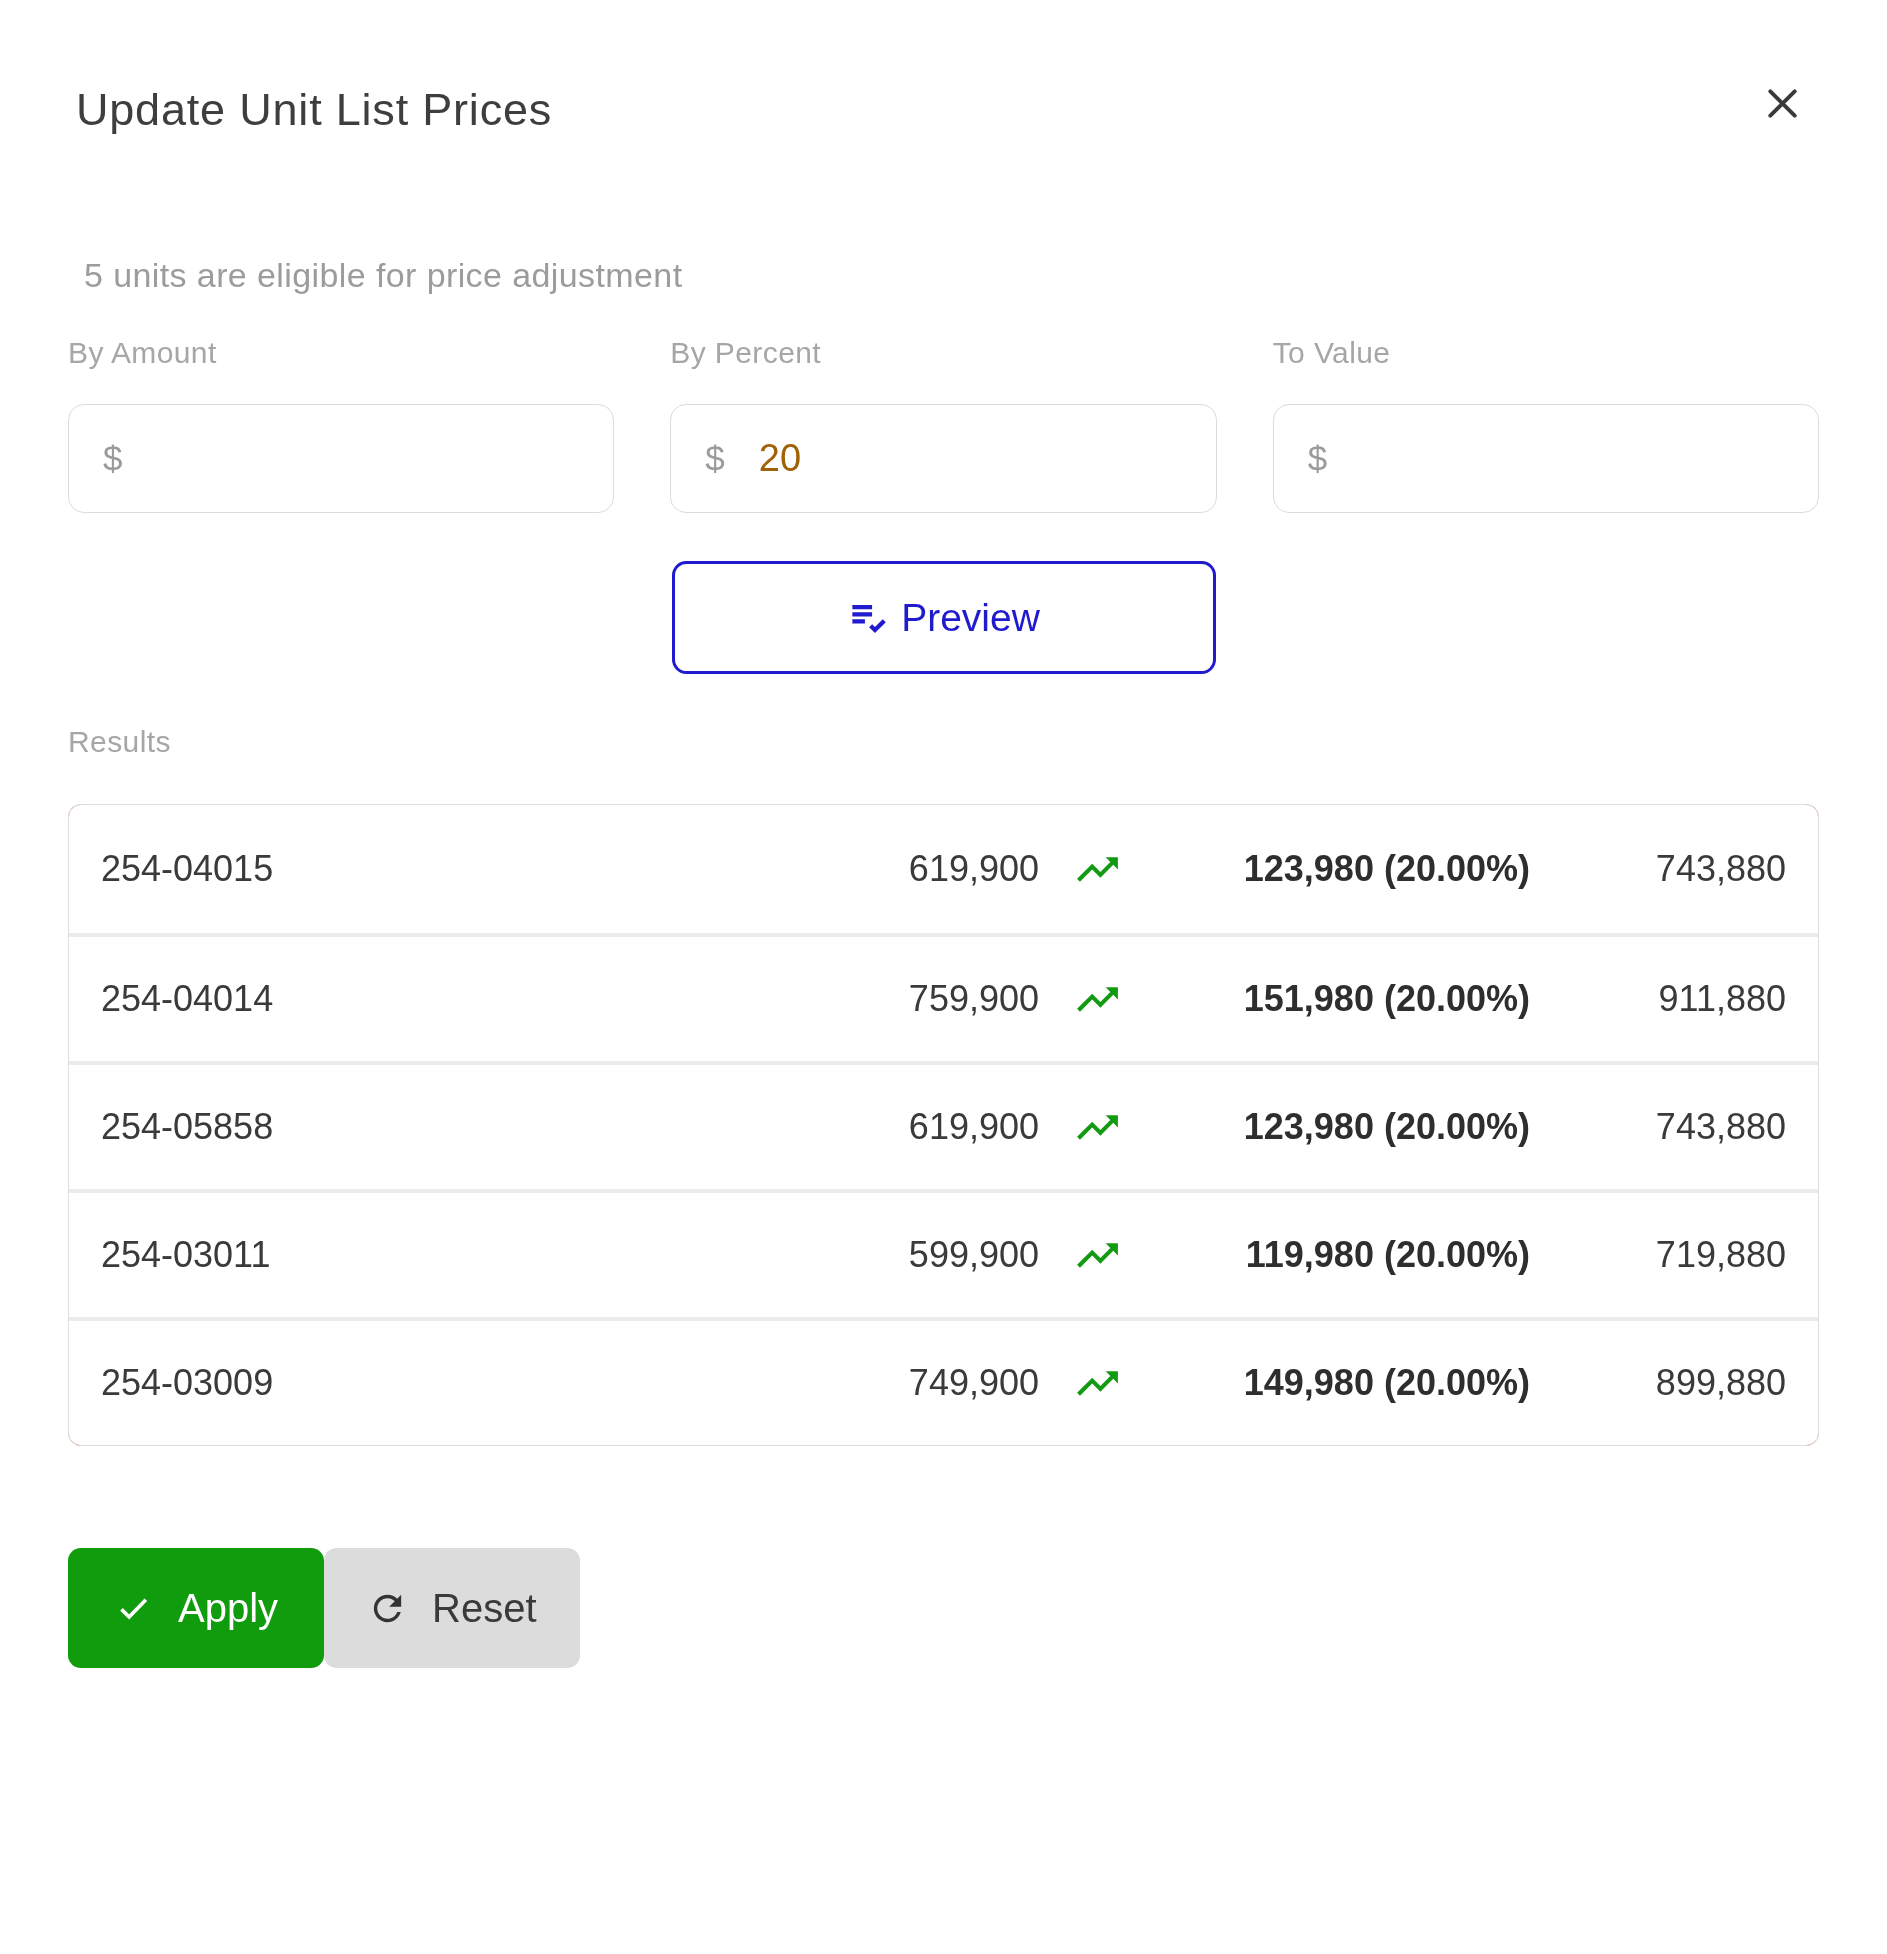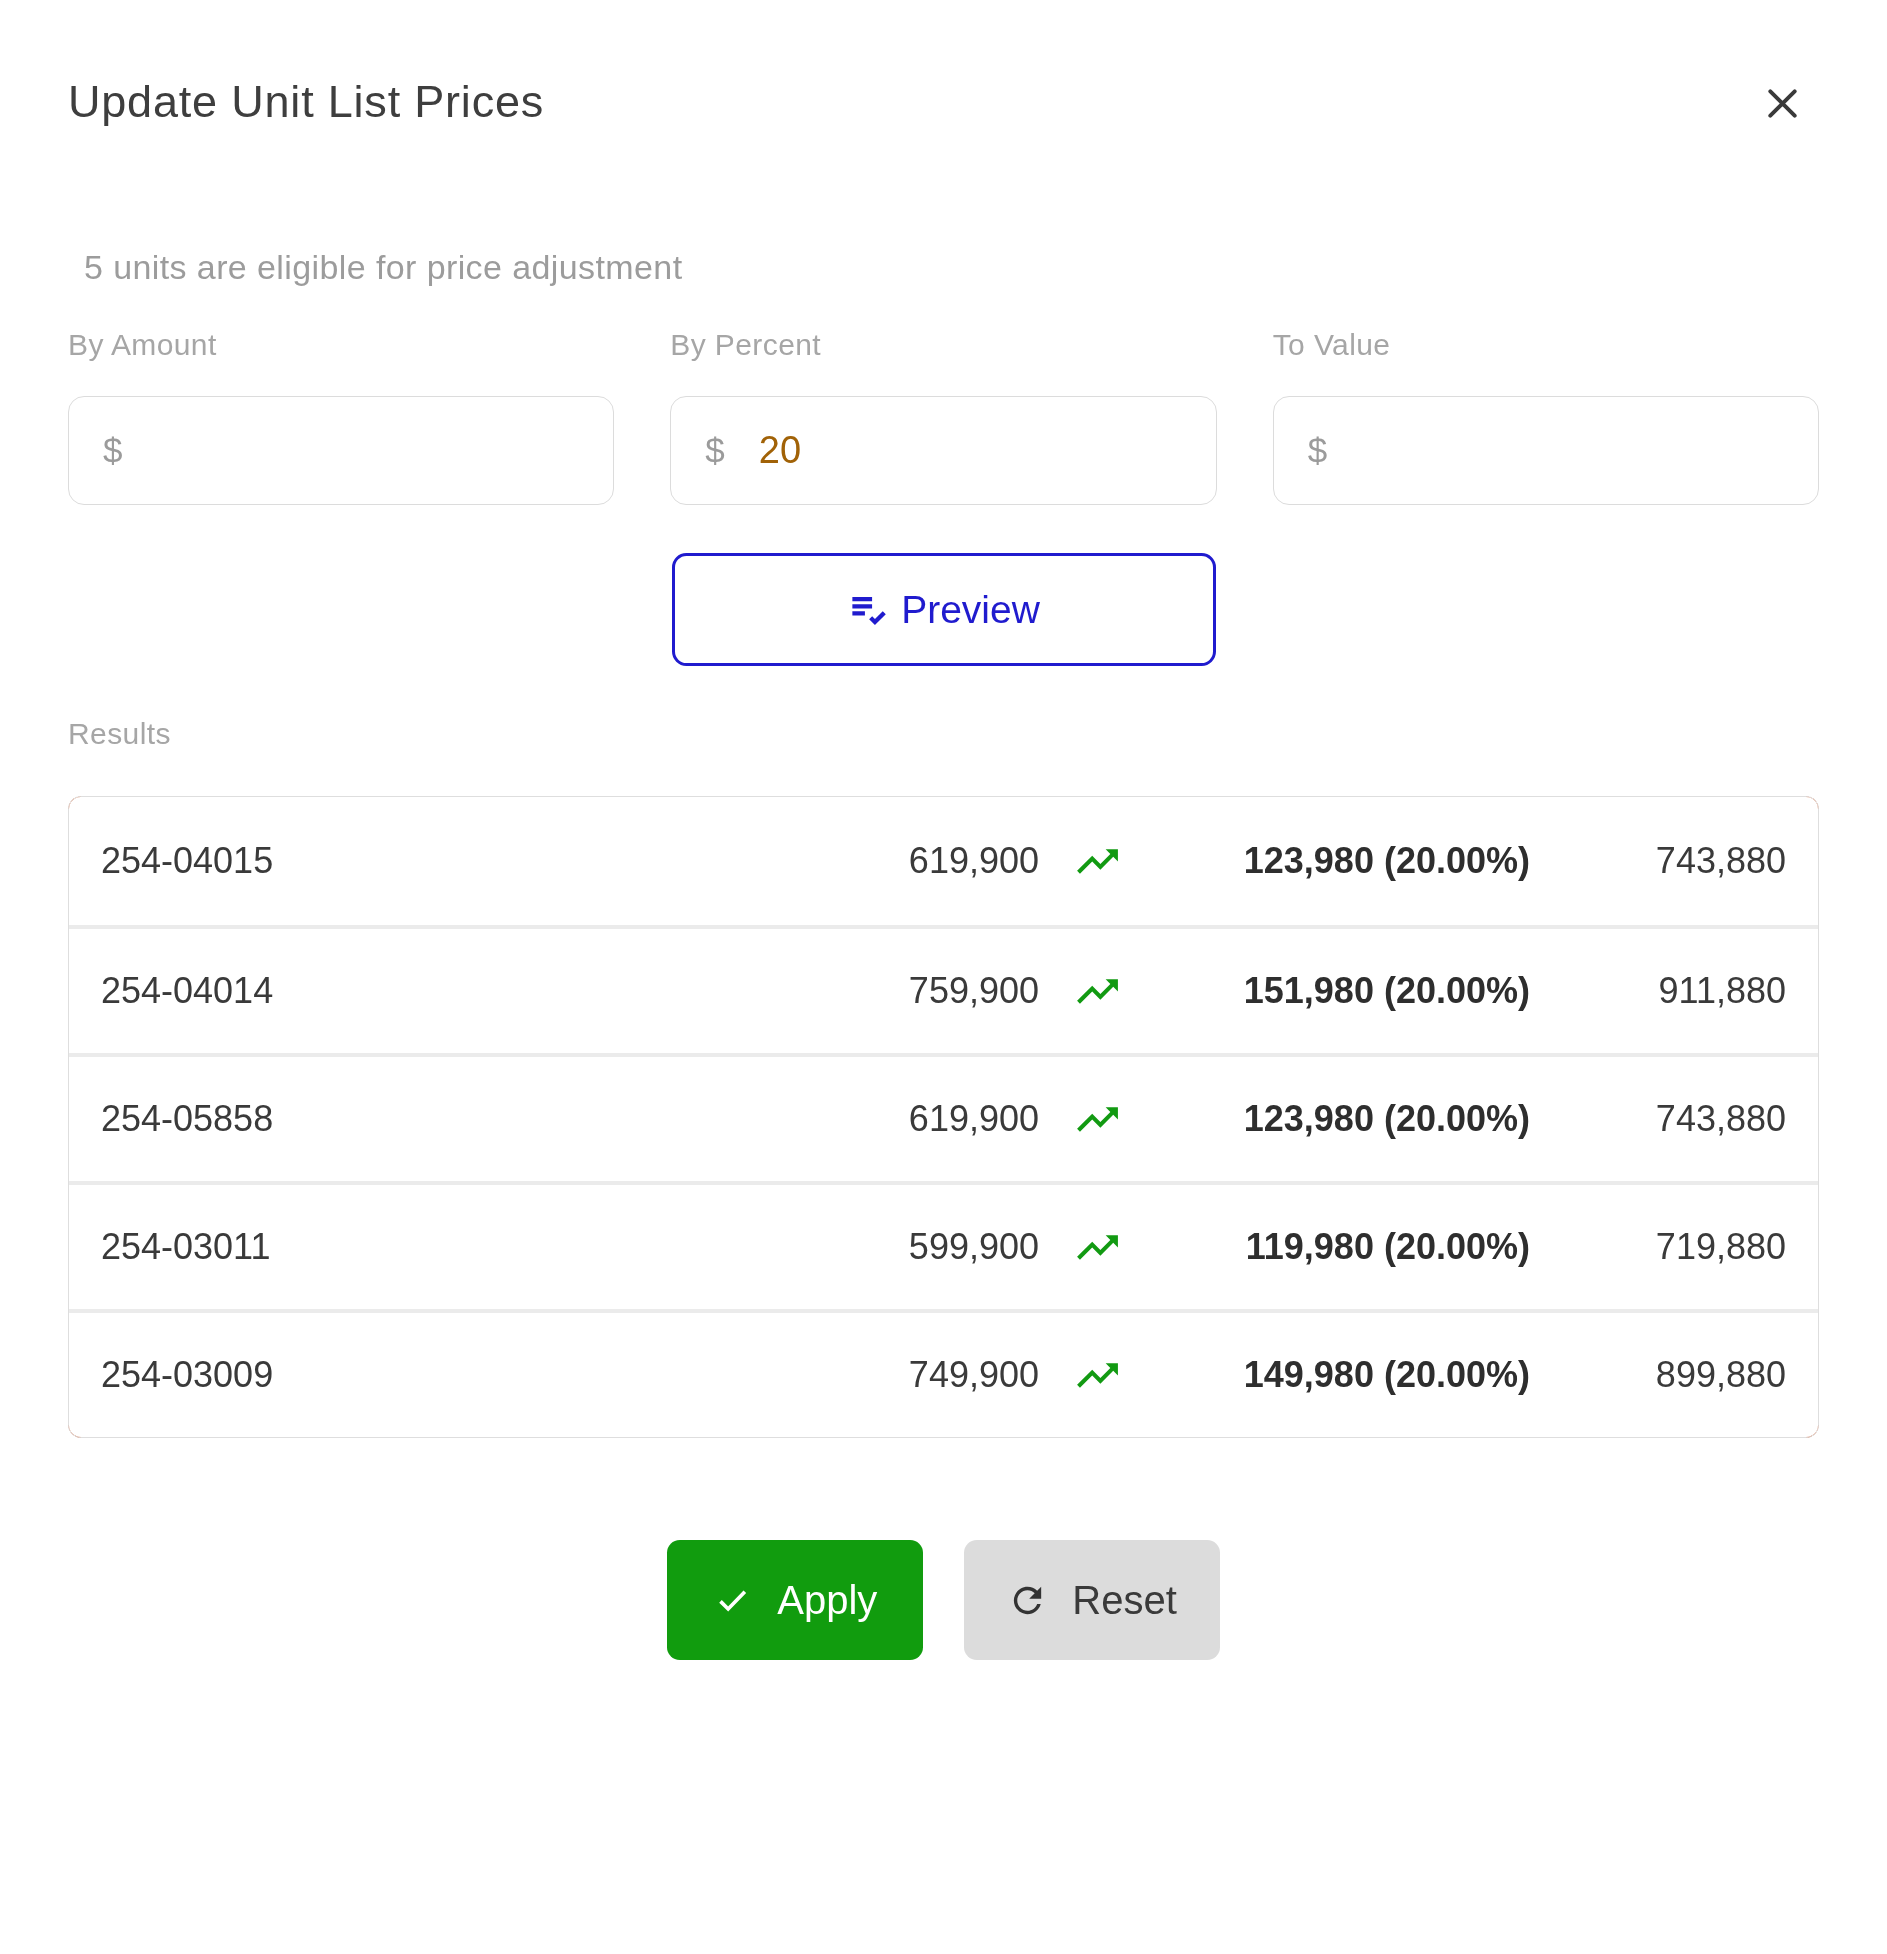--- a/index.html
+++ b/index.html
@@ -11,21 +11,21 @@
     font-family: "Liberation Sans", sans-serif;
     color: #3c3c3c;
   }
   .dialog {
     position: relative;
     width: 100%;
     height: 100%;
     padding: 76px 68px 0 68px;
   }
   .dialog-title {
-    margin: 0;
+    margin: 8px;
     font-size: 45px;
     font-weight: 400;
     letter-spacing: 0.8px;
     color: #3e3e3e;
   }
   .close-btn {
     position: absolute;
     top: 77px;
     right: 78px;
     width: 53px;
@@ -134,23 +134,21 @@
     flex: 0 0 auto;
     display: flex;
     justify-content: center;
     align-items: center;
     margin: 0 21px 0 30px;
   }
   .col-change { width: 383px; text-align: right; font-weight: bold; color: #2e2e2e; flex: 0 0 auto; }
   .col-new { width: 211px; text-align: right; margin-left: 45px; flex: 0 0 auto; }
   .actions {
     display: flex;
-    gap: 41px;
     margin-top: 102px;
-    justify-content: center;
   }
   .apply-btn {
     display: flex;
     align-items: center;
     gap: 24px;
     height: 120px;
     padding: 0 46px;
     background: #119c0e;
     border: none;
     border-radius: 12.8px;

